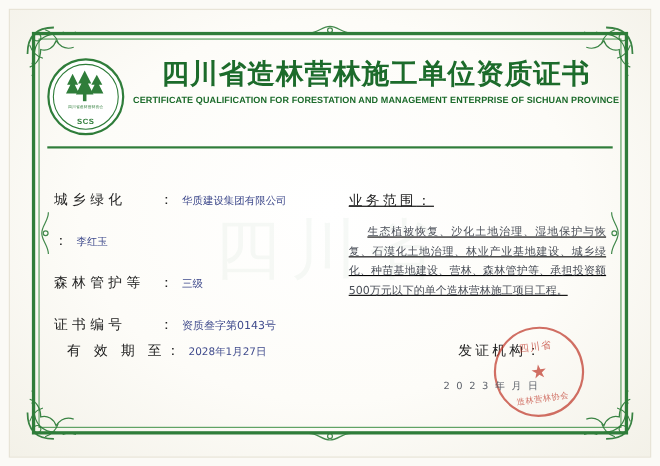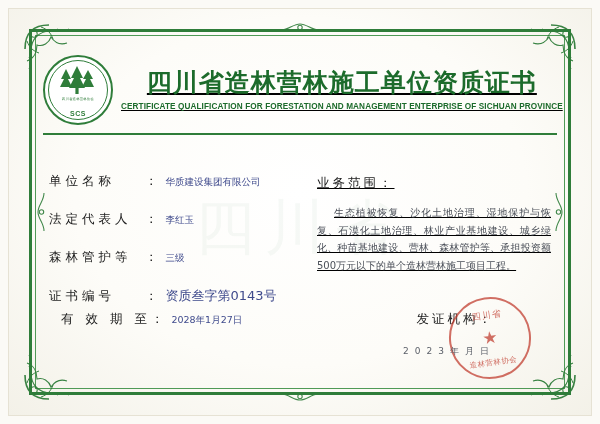--- a/index.html
+++ b/index.html
@@ -82,22 +82,20 @@
   .edge.right { right: 11px; top: 50%; transform: translateY(-50%) rotate(90deg); }
 
   
   .header {
     position: absolute;
     left: 34px;
     right: 34px;
     top: 44px;
     height: 74px;
     display: flex;
-    align-items: center;
-    text-decoration: underline;
   }
   .emblem {
     width: 66px;
     height: 66px;
     flex: 0 0 66px;
     border-radius: 50%;
     border: 2px solid #2f7d3a;
     background: #ffffff;
     position: relative;
     overflow: hidden;
@@ -189,21 +187,21 @@
     color: #222222;
     margin-right: 8px;
   }
   .f-value {
     font-family: "DejaVu Sans", "Liberation Sans", sans-serif;
     font-size: 9.5px;
     color: #3a3f4a;
     white-space: nowrap;
   }
   .f-value.blue { color: #3f4a8c; }
-  .f-value.sm { font-size: 13px; }
+  .f-value.sm { font-size: 10px; }
 
   .scope-title {
     font-family: "DejaVu Sans", "Liberation Sans", sans-serif;
     font-size: 12.5px;
     color: #222222;
     letter-spacing: 3px;
     white-space: nowrap;
   }
   .scope-text {
     margin-top: 12px;
@@ -397,27 +395,26 @@
         <div class="title-cn">四川省造林营林施工单位资质证书</div>
         <div class="title-en">CERTIFICATE QUALIFICATION FOR FORESTATION AND MANAGEMENT ENTERPRISE OF SICHUAN PROVINCE</div>
       </div>
     </div>
     <div class="hr-green"></div>
 
     <div class="body">
       <div class="col-left">
 
         <div class="field">
-          <span class="f-label">单位名称</span>
+          <span class="f-label">城乡绿化</span>
           <span class="f-colon">：</span>
           <span class="f-value blue">华质建设集团有限公司</span>
         </div>
 
         <div class="field">
-          <span class="f-label">法定代表人</span>
           <span class="f-colon">：</span>
           <span class="f-value blue">李红玉</span>
         </div>
 
         <div class="field">
           <span class="f-label">森林管护等</span>
           <span class="f-colon">：</span>
           <span class="f-value blue">三级</span>
         </div>
 

